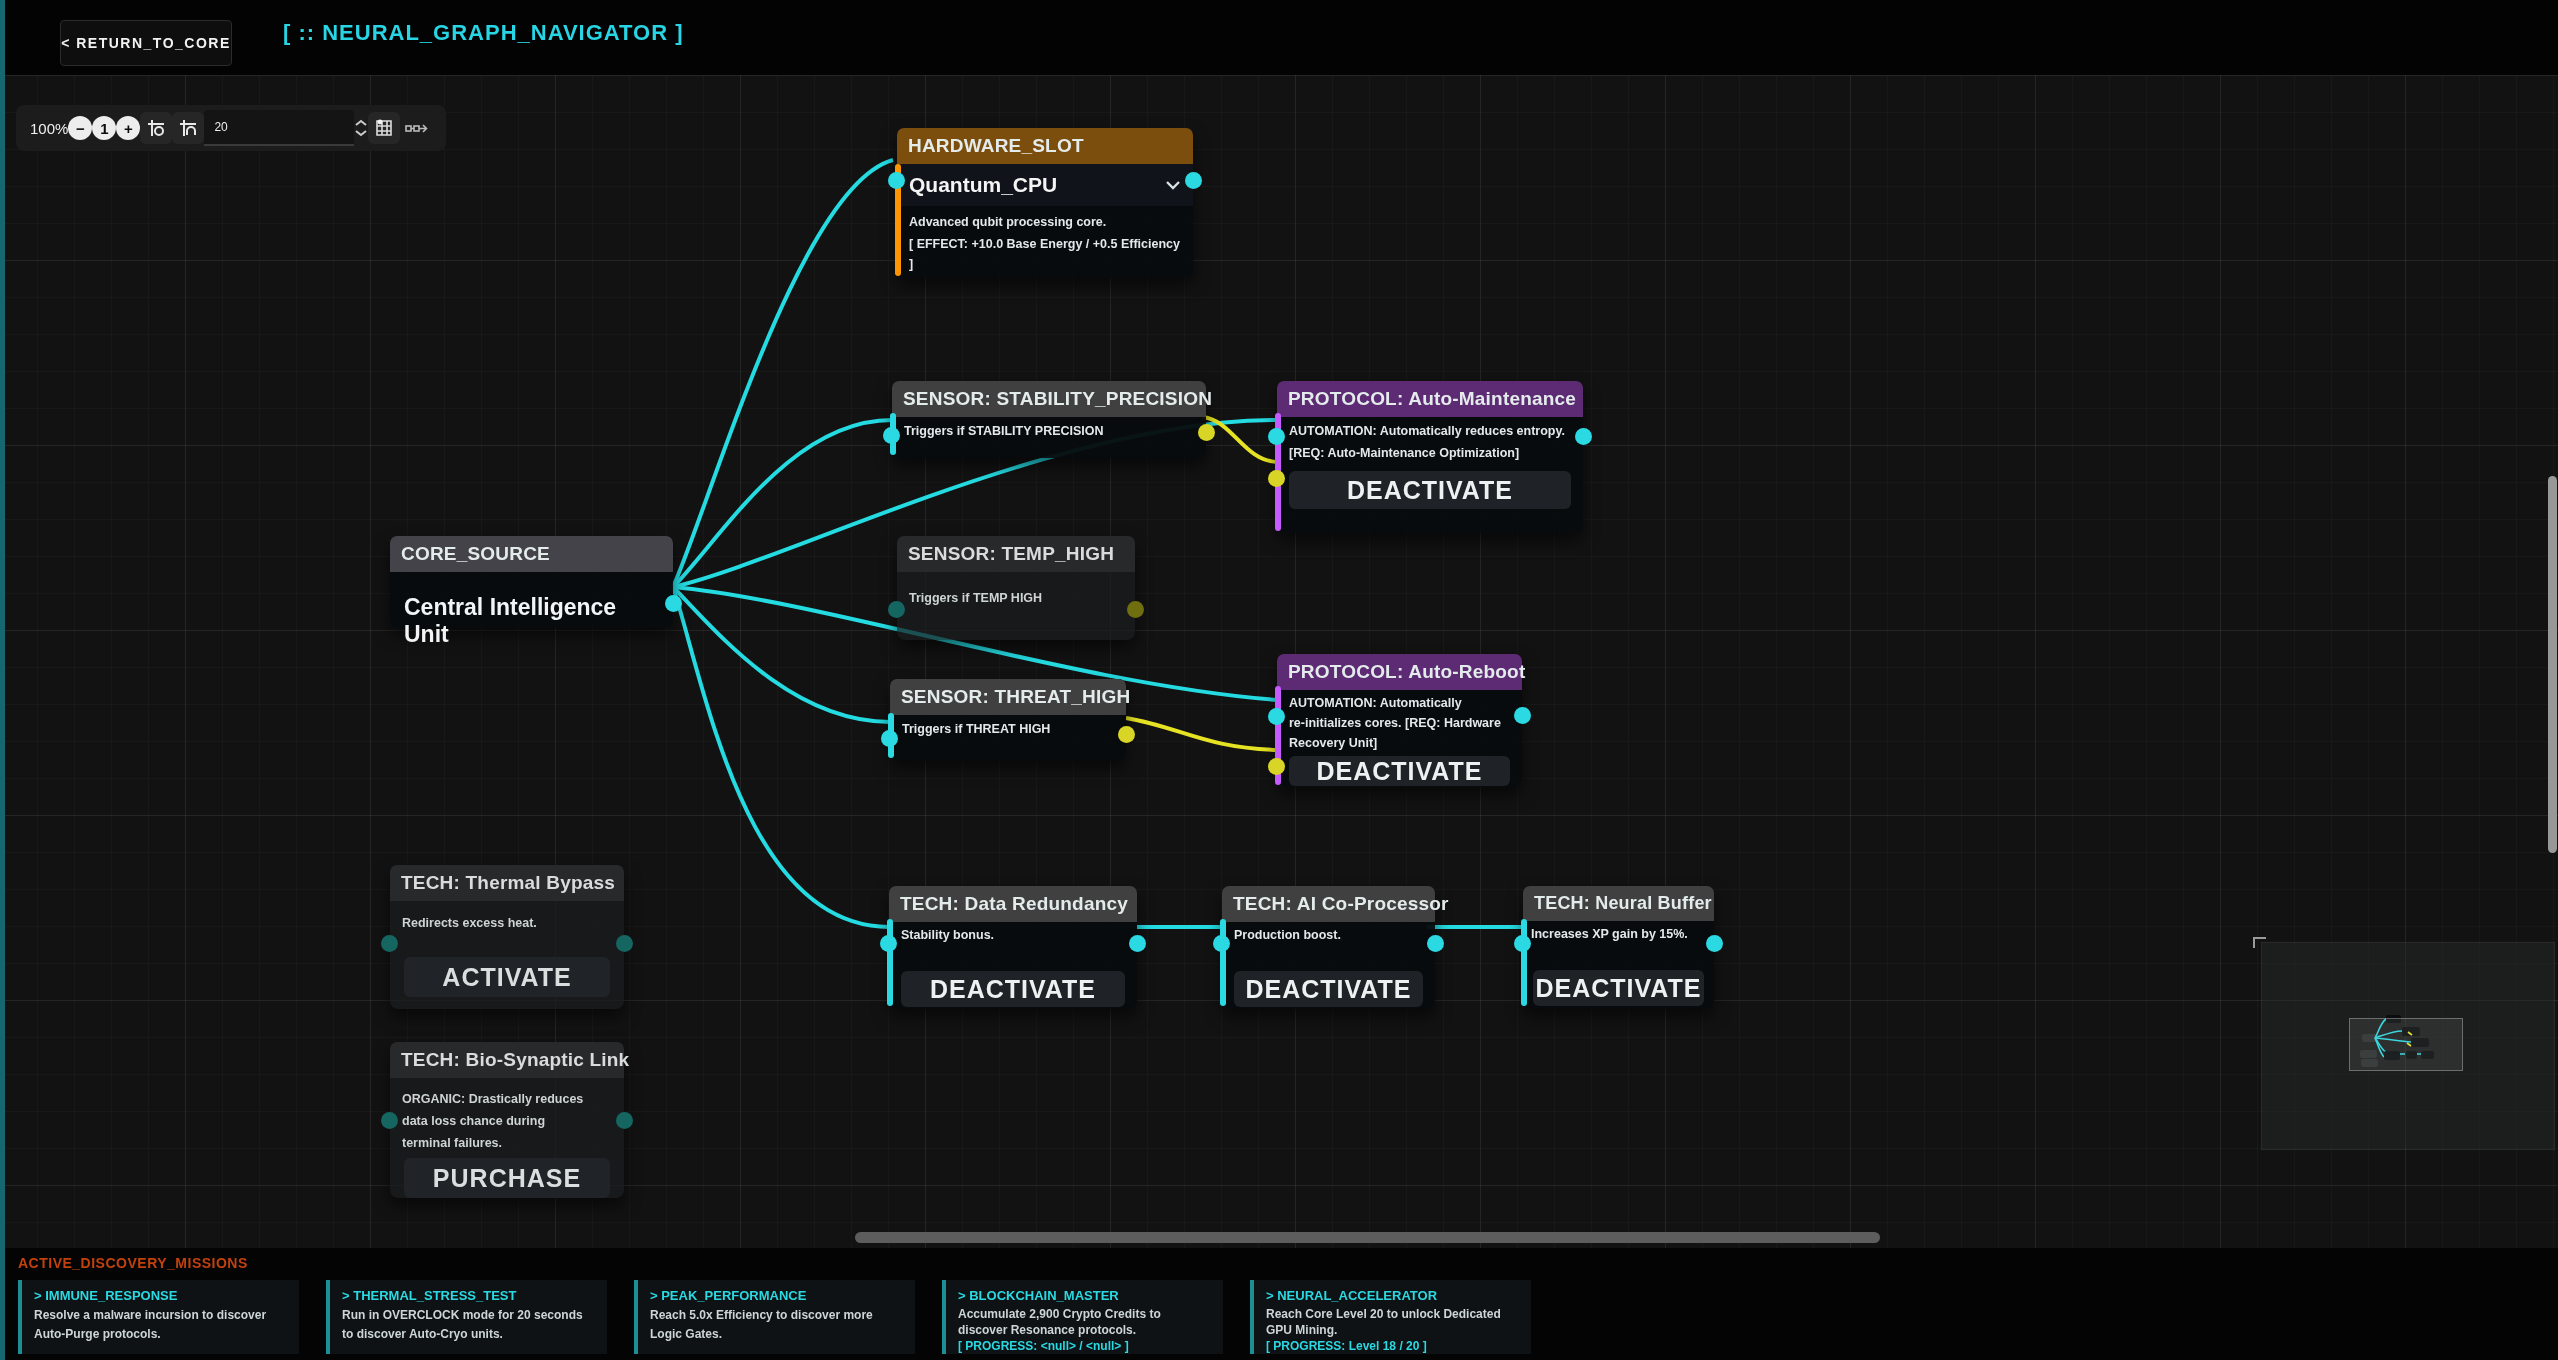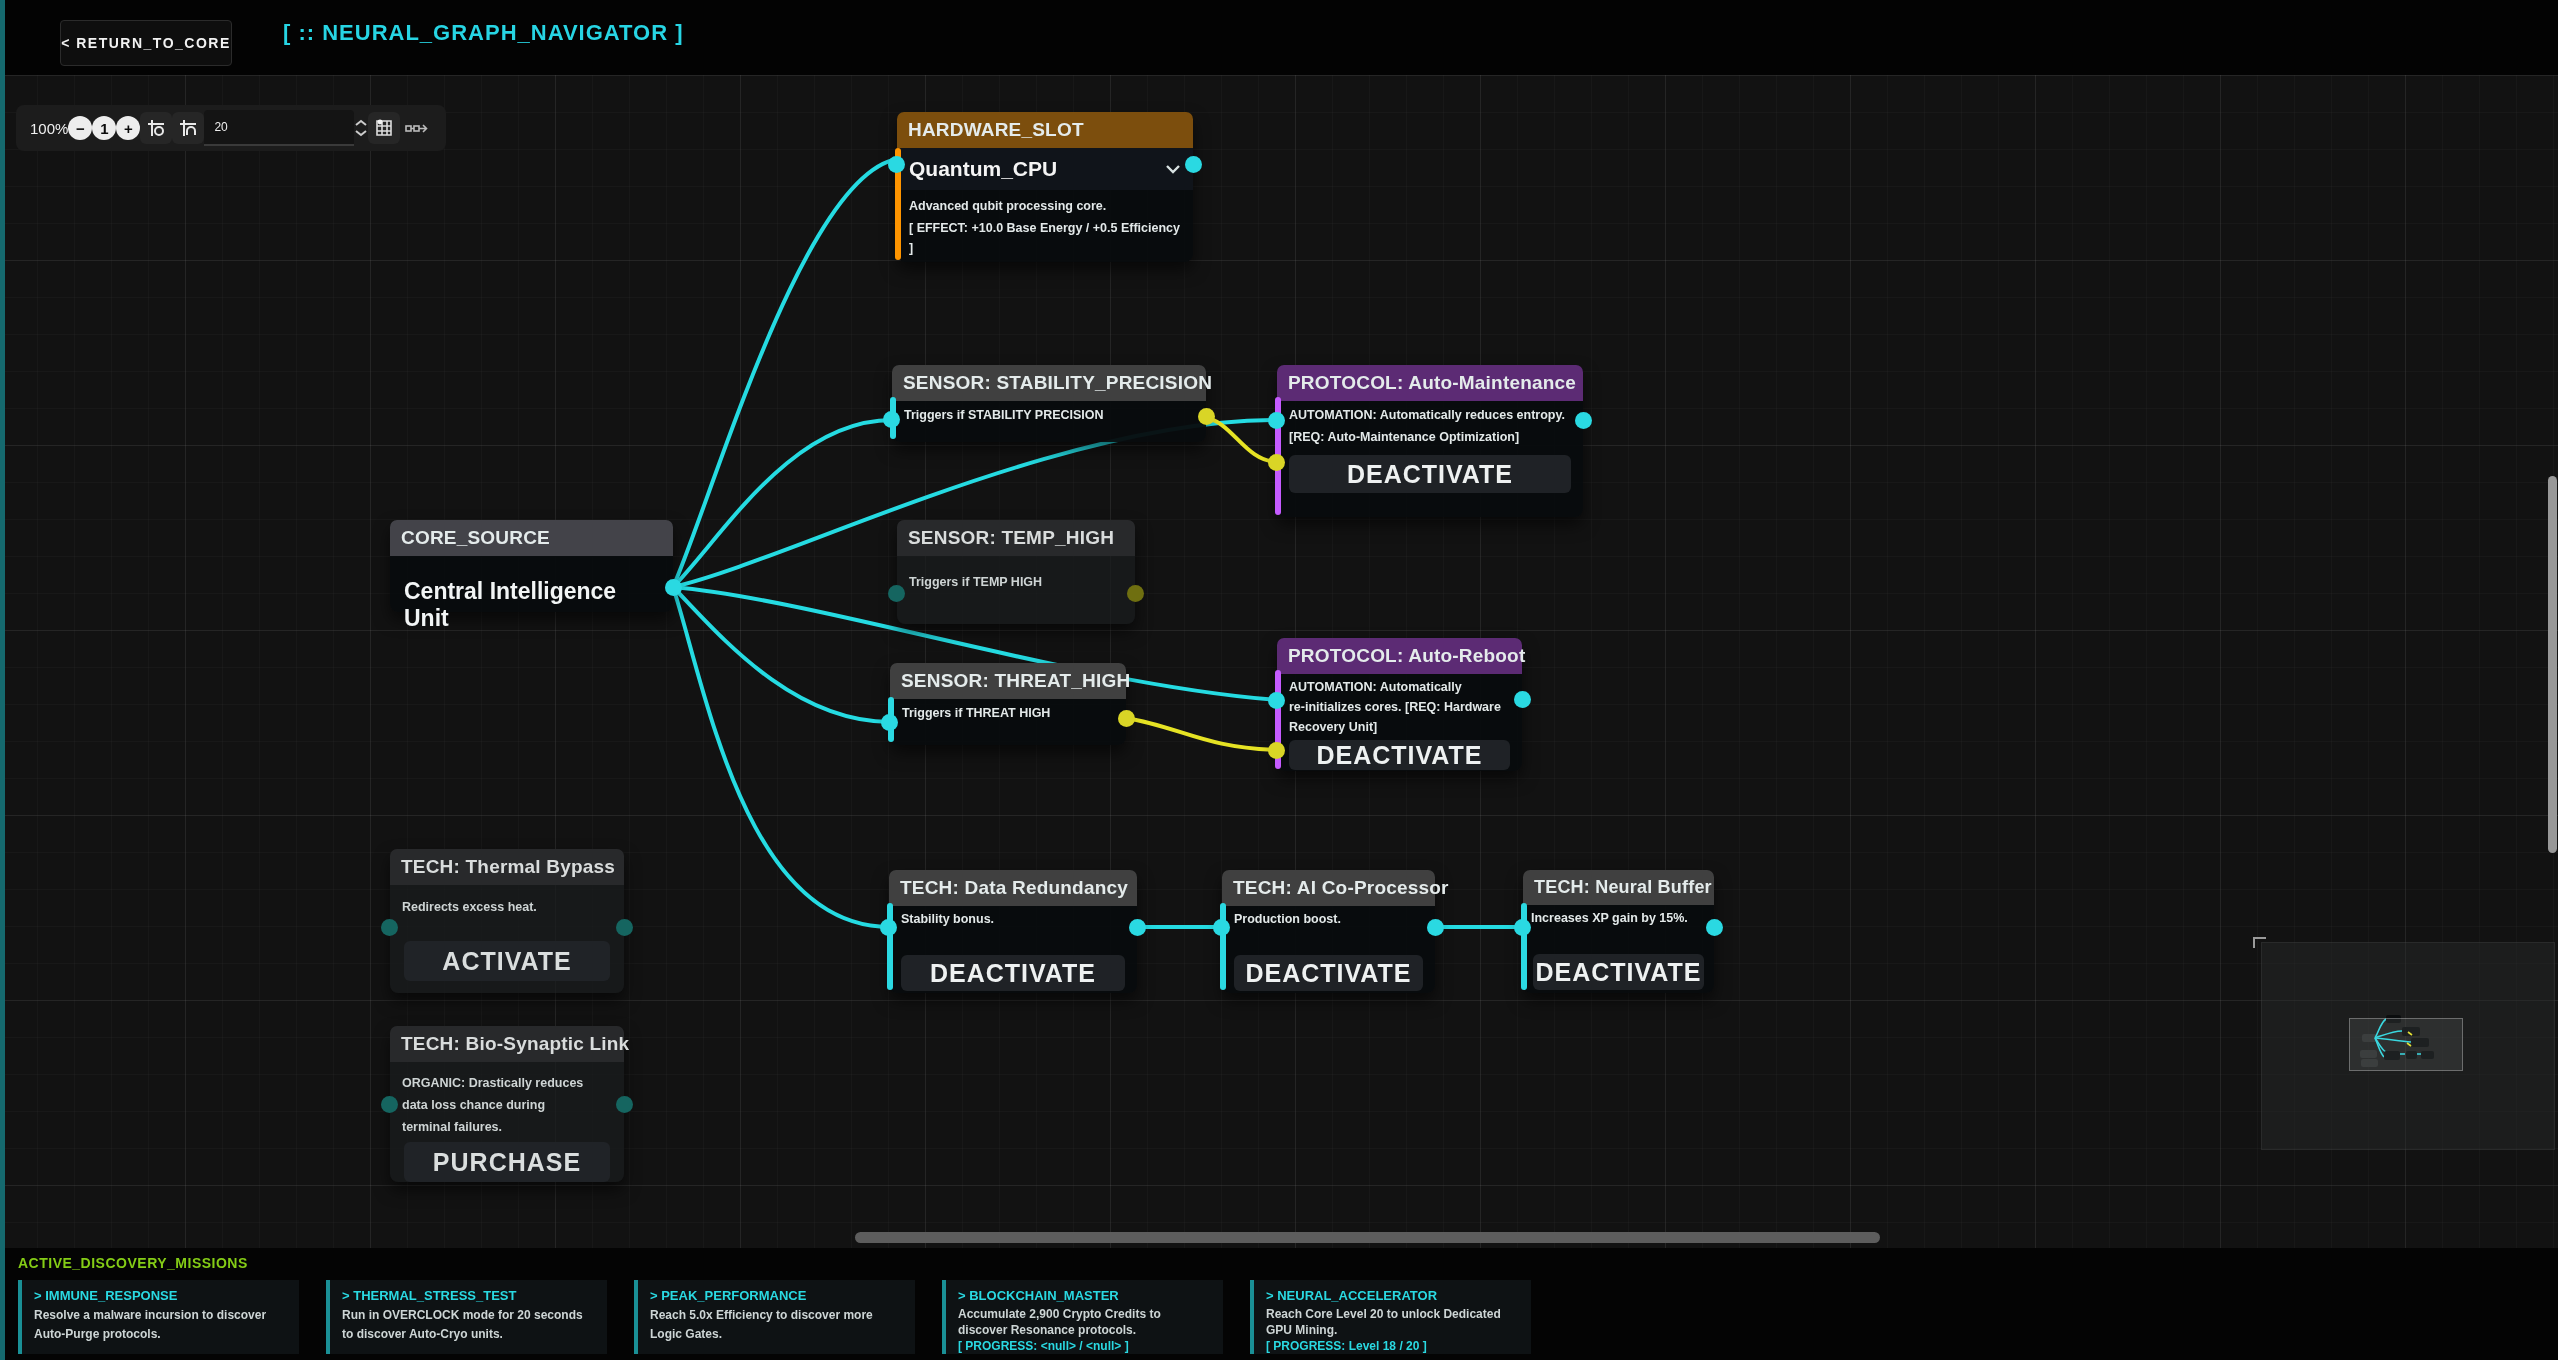--- a/index.html
+++ b/index.html
@@ -33,21 +33,21 @@
   .icon-btn{width:32px;height:32px;border-radius:6px;background:#262626;display:flex;
             align-items:center;justify-content:center;cursor:pointer;}
   .icon-btn.flat{background:transparent;}
   .tb-input{width:140px;height:34px;background:#141414;border:none;border-bottom:2px solid #3a3a3a;
             border-radius:4px 4px 0 0;color:#eeeeee;font-size:12px;padding:0 0 0 10px;
             font-family:inherit;outline:none;}
   .spinner{display:flex;flex-direction:column;gap:2px;align-items:center;cursor:pointer;}
 
   
   .node{position:absolute;border-radius:8px;background:rgba(8,11,14,0.96);
-        box-shadow:0 8px 16px rgba(0,0,0,0.55);z-index:3;}
+        box-shadow:0 8px 16px rgba(0,0,0,0.55);z-index:3;margin-top:16px;}
   .node.dim{background:rgba(25,28,29,0.72);}
   .node-header{font-weight:bold;font-size:19px;color:#e4ebeb;padding:7px 11px;
                border-radius:7px 7px 0 0;letter-spacing:.2px;white-space:nowrap;}
   .hdr-teal{background:#404040;}
   .hdr-purple{background:#5c2b74;}
   .hdr-amber{background:#7c4e0d;}
   .hdr-grey{background:#434349;}
   .hdr-dim{background:#28292b;color:#d9dcdc;}
   .small-txt{font-weight:bold;font-size:12.5px;color:#e3e9e9;padding:0 12px;line-height:20px;}
   .dim .small-txt{color:#ced4d4;}
@@ -82,21 +82,21 @@
                border-left:2px solid #9a9a9a;border-top:2px solid #9a9a9a;}
 
   
   .hscroll{position:absolute;left:855px;top:1232px;width:1025px;height:11px;background:#5d5d5d;
            border-radius:6px;z-index:8;cursor:pointer;}
   .vscroll{position:absolute;right:1px;top:476px;width:9px;height:377px;background:#989898;
            border-radius:5px;z-index:8;cursor:pointer;}
 
   
   .missions{position:absolute;left:0;top:1248px;width:2558px;height:112px;background:#040404;z-index:7;}
-  .missions-title{position:absolute;left:18px;top:7px;color:#84cc16;font-weight:bold;font-size:14px;
+  .missions-title{position:absolute;left:18px;top:7px;color:#c2410c;font-weight:bold;font-size:14px;
                   letter-spacing:.5px;}
   .mission-row{position:absolute;left:18px;top:32px;display:flex;gap:27px;}
   .mission-card{width:253px;height:56px;background:#0e1214;border-left:4px solid #1a9096;
                 padding:8px 12px 10px;}
   .mission-name{color:#2ad9e2;font-weight:bold;font-size:13px;margin-bottom:3px;}
   .mission-desc{color:#cdd5d5;font-size:12px;font-weight:bold;line-height:19px;}
   .mission-progress{color:#2ad9e2;font-size:12px;font-weight:bold;line-height:17px;}
 </style>
 </head>
 <body>

